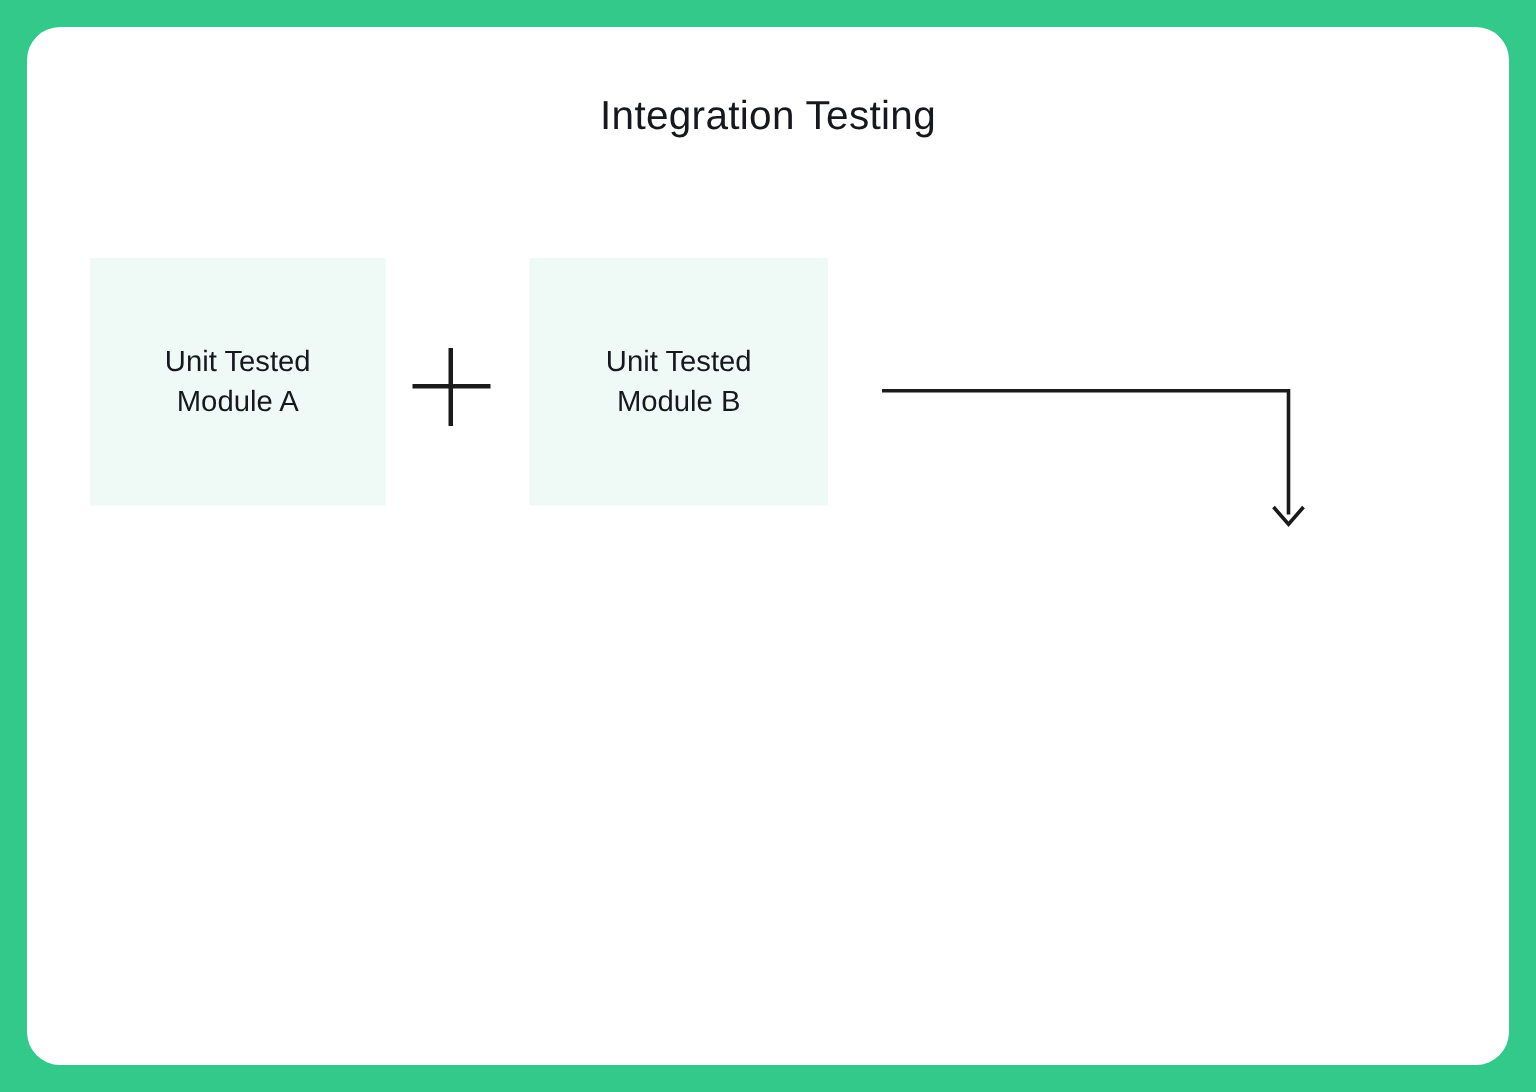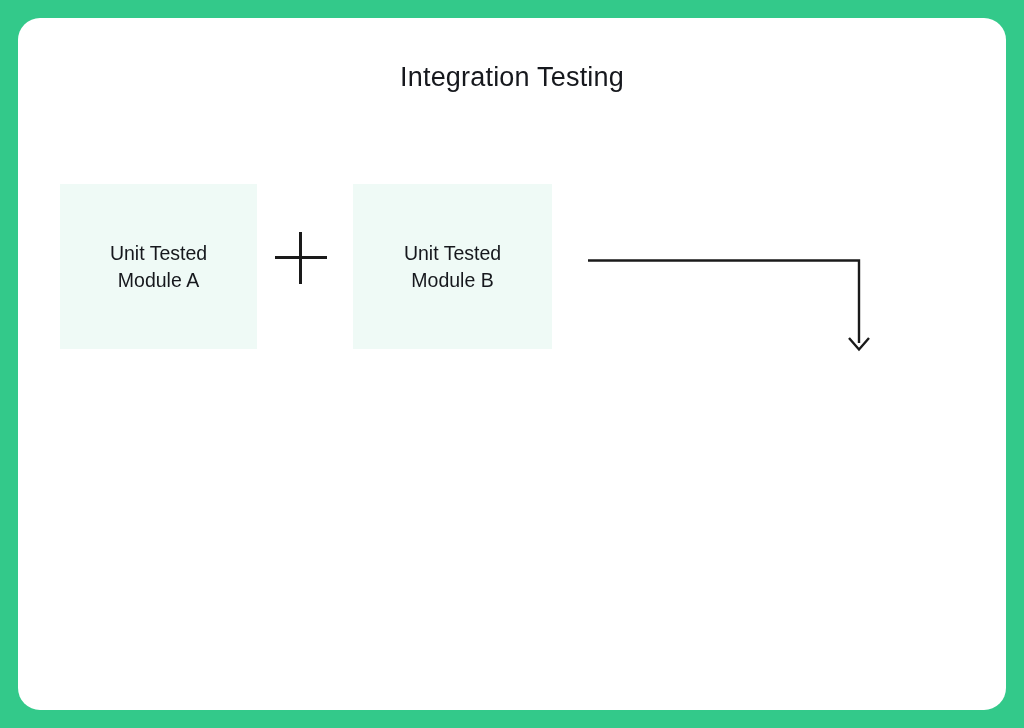--- a/index.html
+++ b/index.html
@@ -41,21 +41,20 @@
     letter-spacing: 0.2px;
     white-space: nowrap;
   }
   .node-box {
     position: absolute;
     background: #effaf6;
     display: flex;
     align-items: center;
     justify-content: center;
     text-align: center;
-    margin-top: 12px;
   }
   .node-label {
     font-size: 19.5px;
     line-height: 27px;
     color: #16181d;
     font-weight: 400;
     white-space: pre-line;
   }
   
   #box-module-a {

